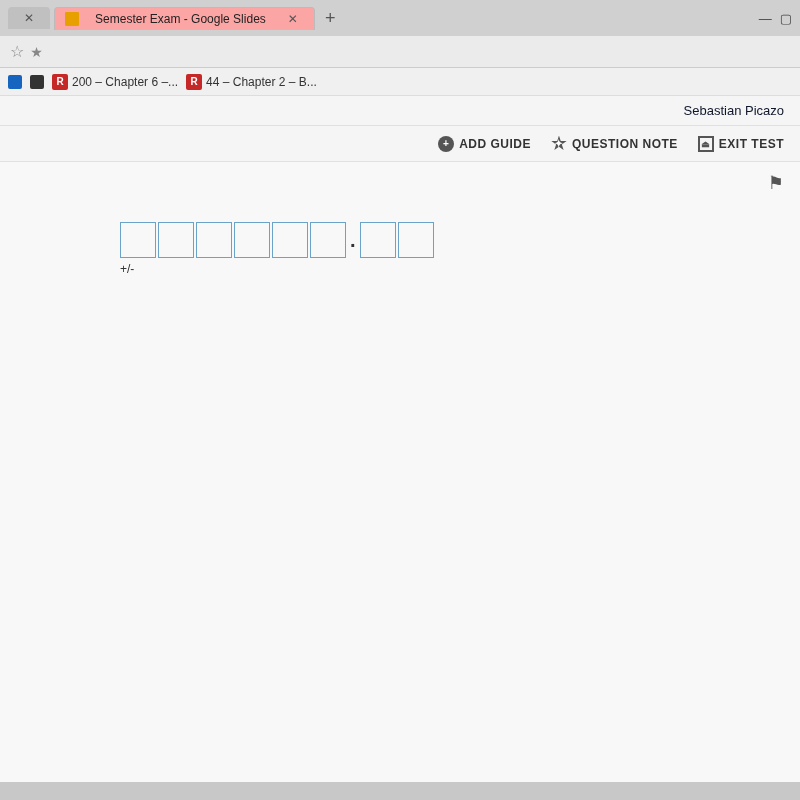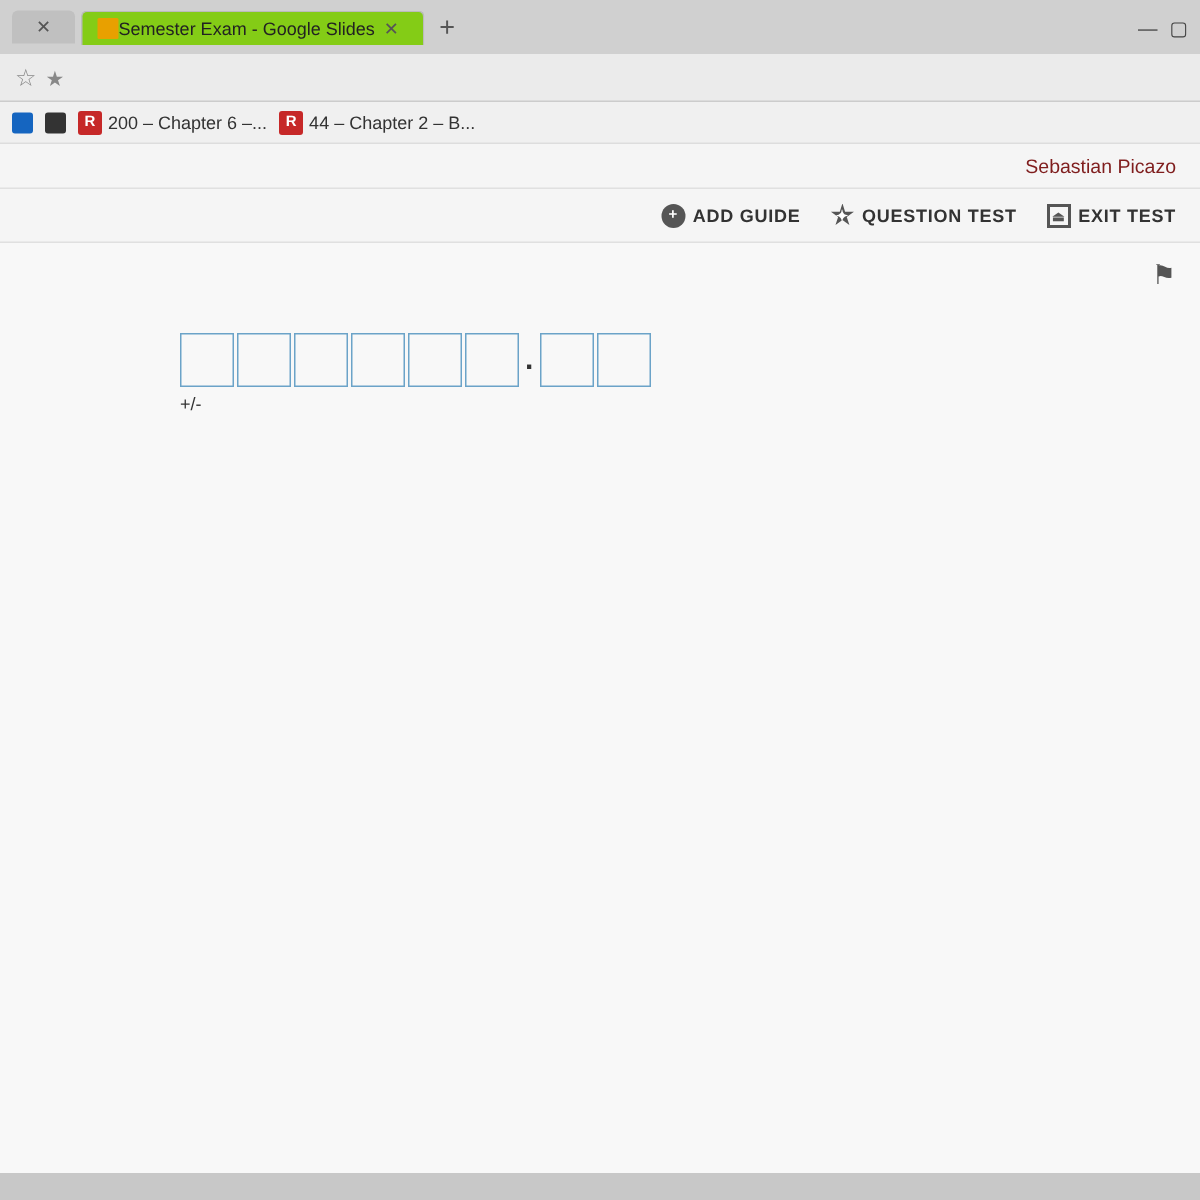--- a/index.html
+++ b/index.html
@@ -39,28 +39,28 @@
       border-radius: 4px 4px 0 0;
       padding: 4px 10px;
       font-size: 12px;
       color: #444;
       display: flex;
       align-items: center;
       gap: 4px;
     }
 
     .tab-active {
-      background: #84cc16;
+      background: #fca5a5;
       border-radius: 4px 4px 0 0;
       padding: 4px 10px;
       font-size: 12px;
       color: #222;
       display: flex;
       align-items: center;
-      gap: 0;
+      gap: 16px;
       border-top: 1px solid #bbb;
       border-left: 1px solid #bbb;
       border-right: 1px solid #bbb;
     }
 
     .tab-icon-slides {
       width: 14px;
       height: 14px;
       background: #e8a000;
       display: inline-block;
@@ -166,21 +166,21 @@
     
     .user-bar {
       display: flex;
       align-items: center;
       justify-content: flex-end;
       background: #f5f5f5;
       height: 30px;
       padding: 0 16px;
       border-bottom: 1px solid #e0e0e0;
       font-size: 13px;
-      color: #7f1d1d;
+      color: #0f172a;
     }
 
     
     .action-bar {
       display: flex;
       align-items: center;
       justify-content: flex-end;
       background: #f5f5f5;
       height: 36px;
       padding: 0 16px;
@@ -332,21 +332,21 @@
     <span>Sebastian Picazo</span>
   </div>
 
   <div class="action-bar">
     <div class="action-btn">
       <span class="action-btn-icon">+</span>
       <span>ADD GUIDE</span>
     </div>
     <div class="action-btn">
       <span class="action-btn-icon" style="clip-path:polygon(50% 0%, 61% 35%, 98% 35%, 68% 57%, 79% 91%, 50% 70%, 21% 91%, 32% 57%, 2% 35%, 39% 35%);background:#555;border-radius:0;">✦</span>
-      <span>QUESTION TEST</span>
+      <span>QUESTION NOTE</span>
     </div>
     <div class="action-btn">
       <span class="action-btn-icon-exit">⏏</span>
       <span>EXIT TEST</span>
     </div>
   </div>
 
   <div class="main-content">
 
     <span class="flag-icon">⚑</span>

